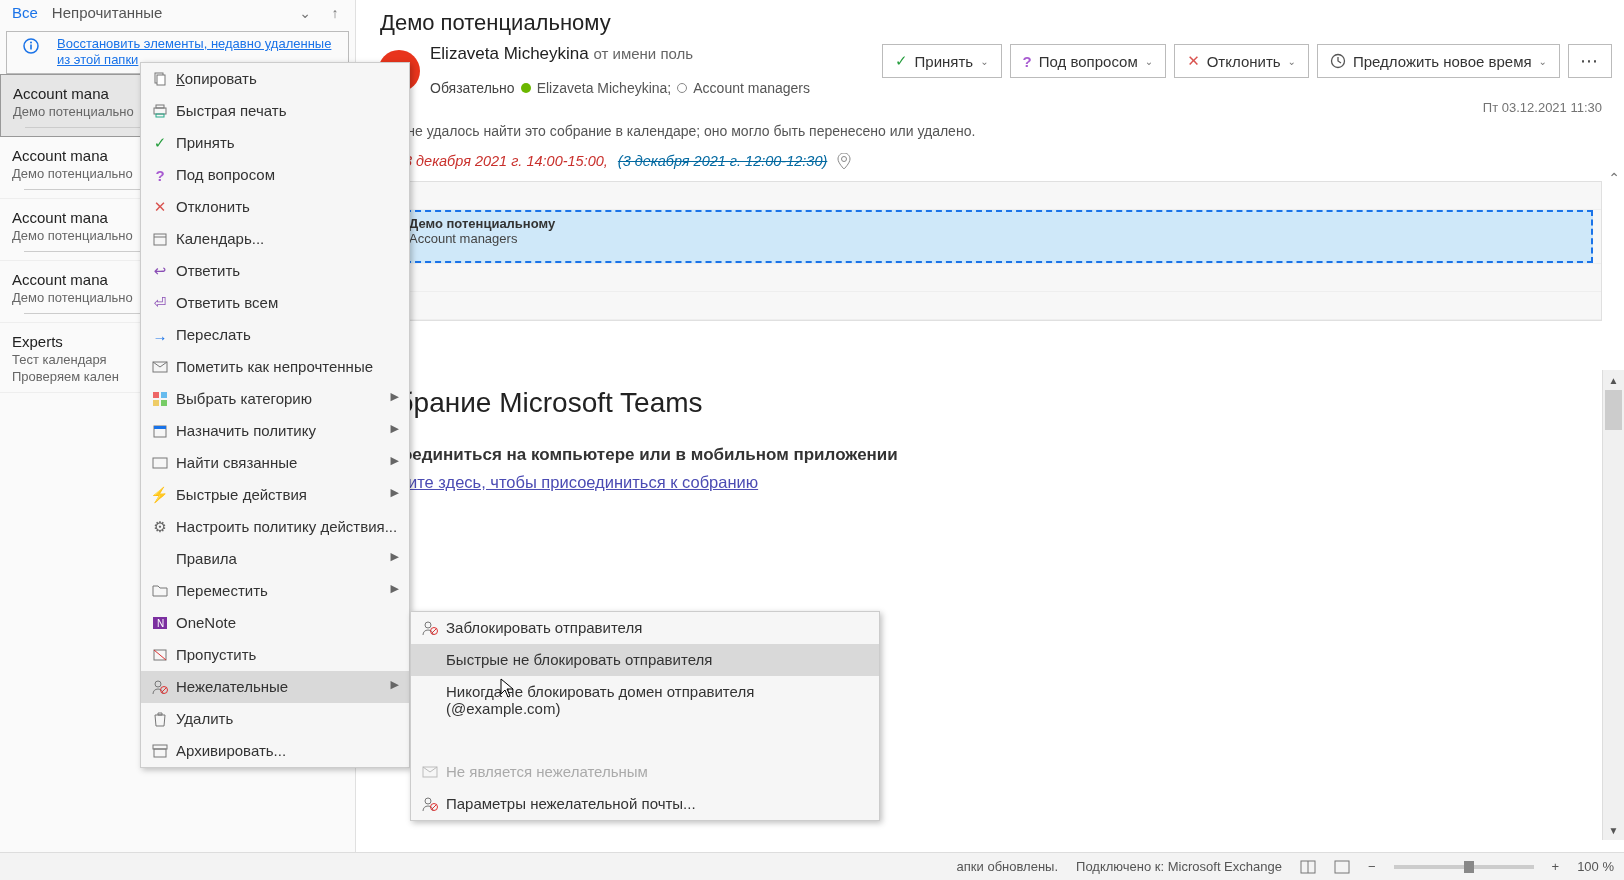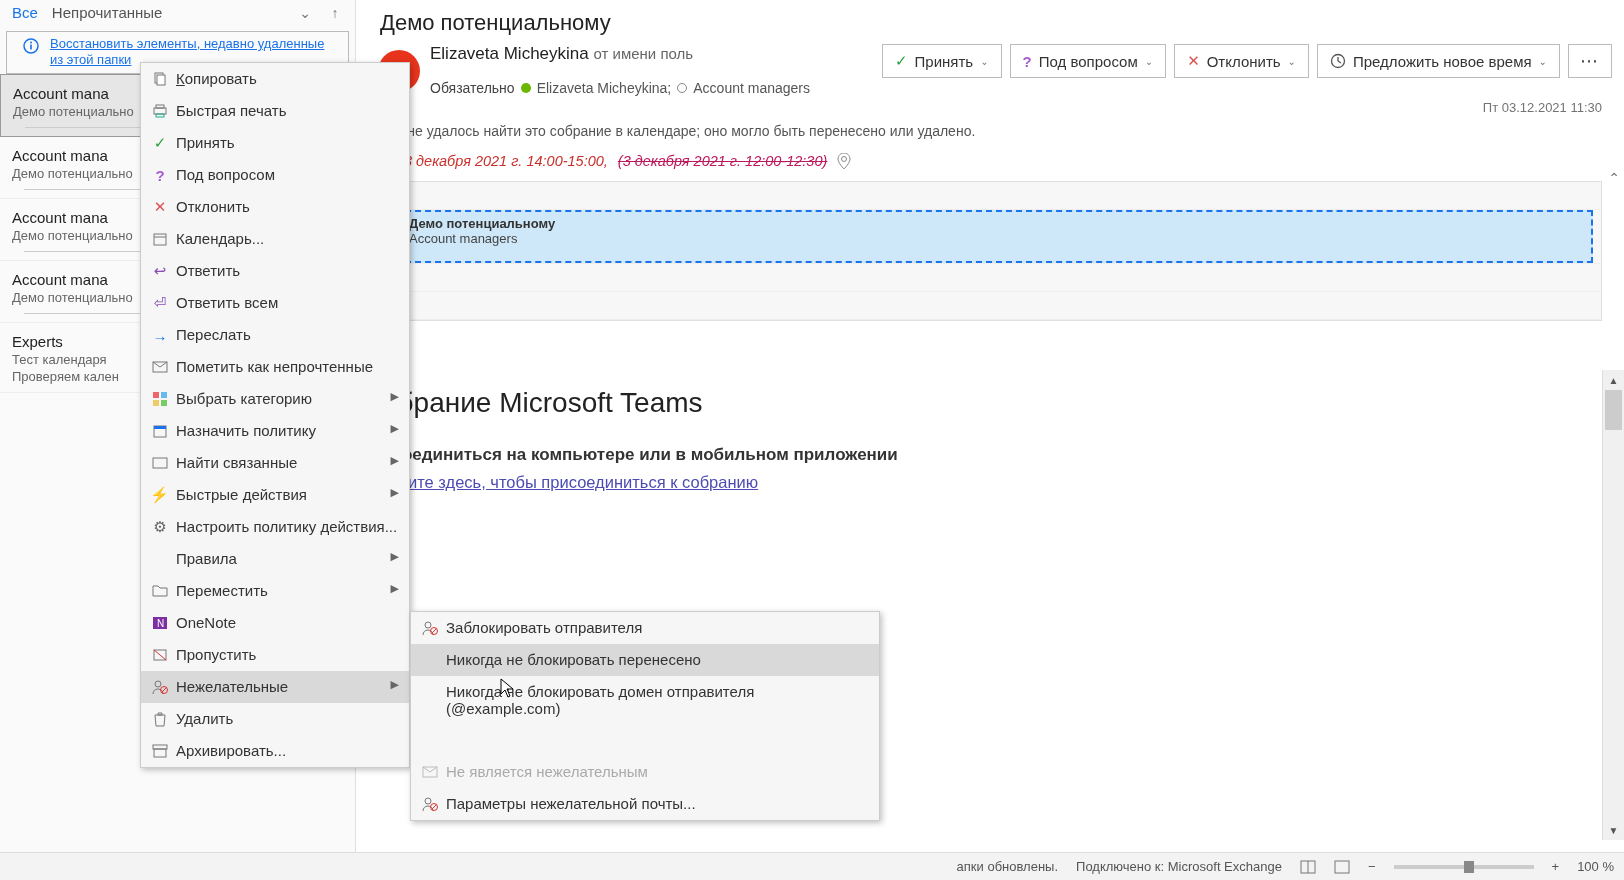--- a/index.html
+++ b/index.html
@@ -4,21 +4,21 @@
 <style>
 *{box-sizing:border-box;margin:0;padding:0;font-family:"Segoe UI",Arial,sans-serif}
 body{width:1624px;height:880px;overflow:hidden;background:#fff;font-size:14px;color:#333;position:relative}
 .root{display:flex;height:100%}
 .left-pane{width:356px;border-right:1px solid #e0e0e0;display:flex;flex-direction:column;background:#fafafa}
 .filter-bar{display:flex;align-items:center;padding:4px 12px 10px;gap:14px;color:#555}
 .filter-all{color:#1a73e8;font-size:15px}
 .filter-unread{font-size:15px;color:#555}
 .filter-spacer{flex:1}
 .ico{display:inline-flex;align-items:center;justify-content:center;width:16px;height:16px;color:#777}
-.info-banner{display:flex;align-items:flex-start;gap:11px;padding:4px 10px 4px 16px;border:1px solid #bbb;margin:0 6px}
+.info-banner{display:flex;align-items:flex-start;gap:18px;padding:4px 10px 4px 16px;border:1px solid #bbb;margin:0 6px}
 .info-banner .ico{color:#1a73e8;flex-shrink:0;margin-top:2px}
 .info-link{color:#1a73e8;text-decoration:underline;font-size:13px;line-height:1.25}
 .msg-list{flex:1;overflow:hidden}
 .msg-item{padding:10px 12px 8px;border-bottom:1px solid #eee;display:flex;flex-direction:column;gap:2px}
 .msg-item.selected{background:#e6e6e6;border:1px solid #999}
 .msg-from{font-size:15px;color:#222}
 .msg-subj{font-size:13px;color:#666}
 .msg-extra{font-size:13px;color:#666}
 .msg-sep{height:1px;background:#ccc;margin:6px 12px 0}
 .right-pane{flex:1;display:flex;flex-direction:column;position:relative}
@@ -34,21 +34,21 @@
 .pres-g{background:#6bb700}
 .pres-w{border:1.5px solid #888;background:#fff}
 .action-bar{display:flex;gap:8px;align-items:center;margin-left:auto}
 .action-btn{display:flex;align-items:center;gap:7px;border:1px solid #bbb;padding:5px 12px;height:34px;font-size:15px;color:#333;background:#fff}
 .action-btn .chev{font-size:10px;color:#777}
 .more-btn{border:1px solid #bbb;width:44px;height:34px;display:flex;align-items:center;justify-content:center;font-size:18px;letter-spacing:2px;color:#444}
 .timestamp{font-size:13px;color:#737373;padding:4px 22px 0 0;text-align:right}
 .warn{display:flex;align-items:center;gap:8px;font-size:14px;color:#555;padding:8px 22px 0}
 .when-row{display:flex;align-items:center;gap:10px;padding:14px 22px 6px}
 .when-new{color:#c9302c;font-style:italic;font-size:14.5px}
-.when-old{color:#be185d;font-style:italic;text-decoration:line-through;font-size:14.5px}
+.when-old{color:#0369a1;font-style:italic;text-decoration:line-through;font-size:14.5px}
 .cal-grid{margin:6px 22px 0;border:1px solid #e0e0e0}
 .cal-row{height:28px;position:relative;background:#f7f7f7;border-bottom:1px solid #eee}
 .cal-event{position:absolute;left:16px;right:8px;top:0;bottom:0;background:#cfe8f9;border:2px dashed #1a73e8;border-left:4px solid #1a6fb8;padding:4px 10px}
 .cal-event-title{font-weight:600;font-size:13px}
 .cal-event-sub{font-size:13px;color:#444}
 .cal-event-row{height:54px}
 .meeting-body{padding:16px 26px;overflow:auto;position:relative}
 .teams-title{font-size:28px;color:#222;margin-top:50px}
 .join-label{font-size:17px;font-weight:600;margin-top:26px}
 .join-link{color:#4b4bb3;text-decoration:underline;font-size:16.5px;margin-top:8px;display:inline-block}
@@ -383,21 +383,21 @@
           <circle cx="6" cy="5" r="3" fill="none" stroke="#777"></circle>
           <path d="M1 15c0-3 2-5 5-5s5 2 5 5" fill="none" stroke="#777"></path>
           <circle cx="12" cy="11" r="3.5" fill="none" stroke="#d33"></circle>
           <line x1="9.5" y1="13.5" x2="14.5" y2="8.5" stroke="#d33"></line>
         </svg>
       </span>
       <span>Заблокировать отправителя</span>
     </div>
   <div class="ctx-item hover">
       <span class="ctx-ico"></span>
-      <span>Никогда не блокировать перенесено</span>
+      <span>Быстрые не блокировать отправителя</span>
     </div>
   <div class="ctx-item">
       <span class="ctx-ico"></span>
       <span>Никогда не блокировать домен отправителя (@example.com)</span>
     </div>
   <div class="ctx-item">
       <span class="ctx-ico"></span>
     </div>
   <div class="ctx-item disabled">
       <span class="ctx-ico">

